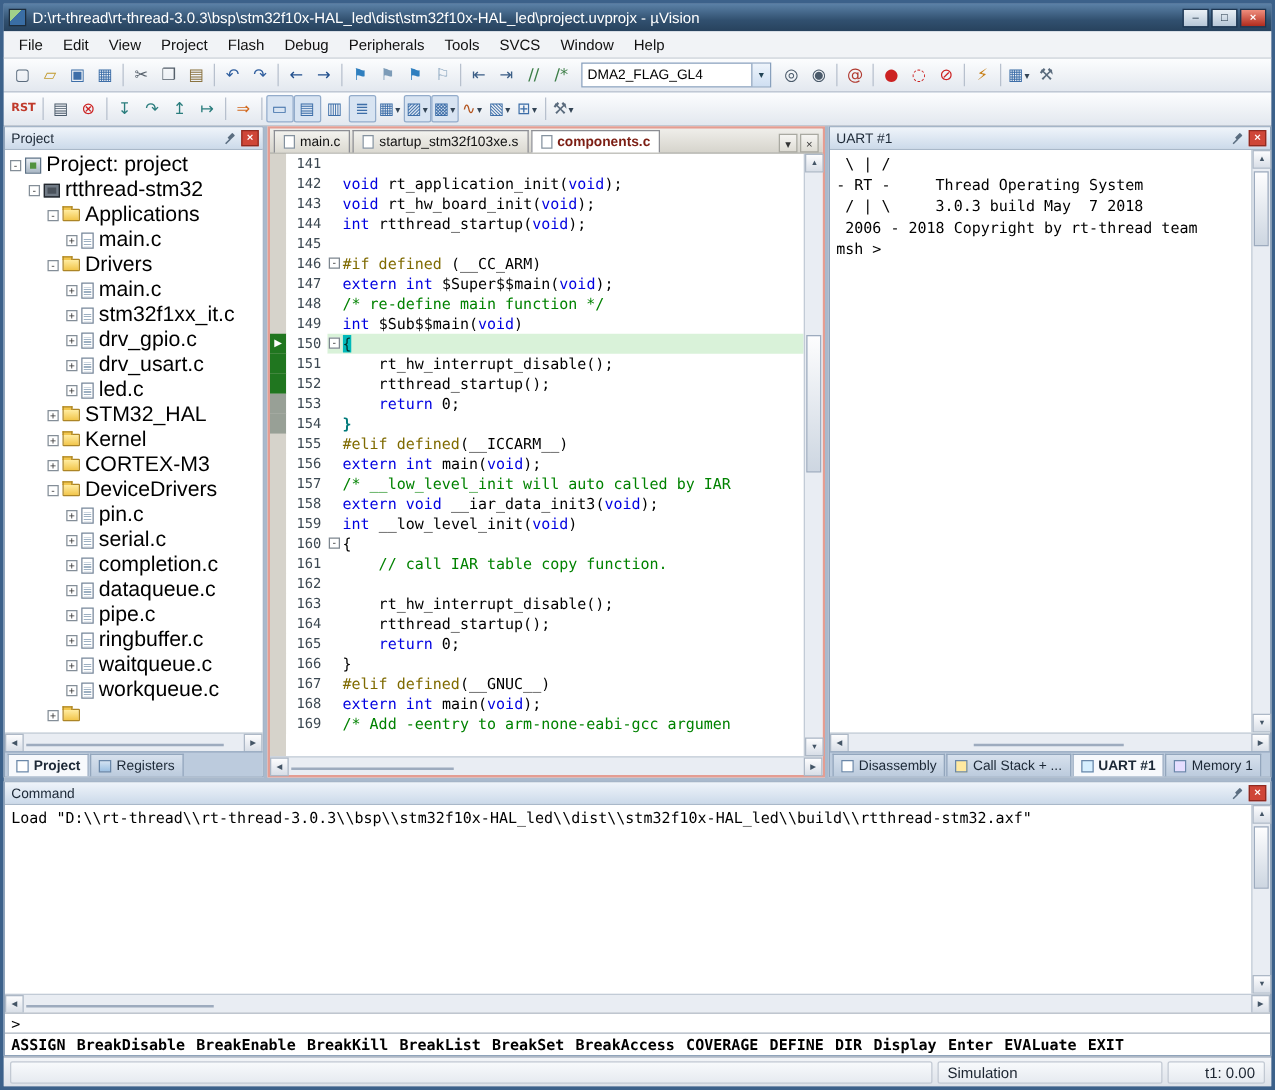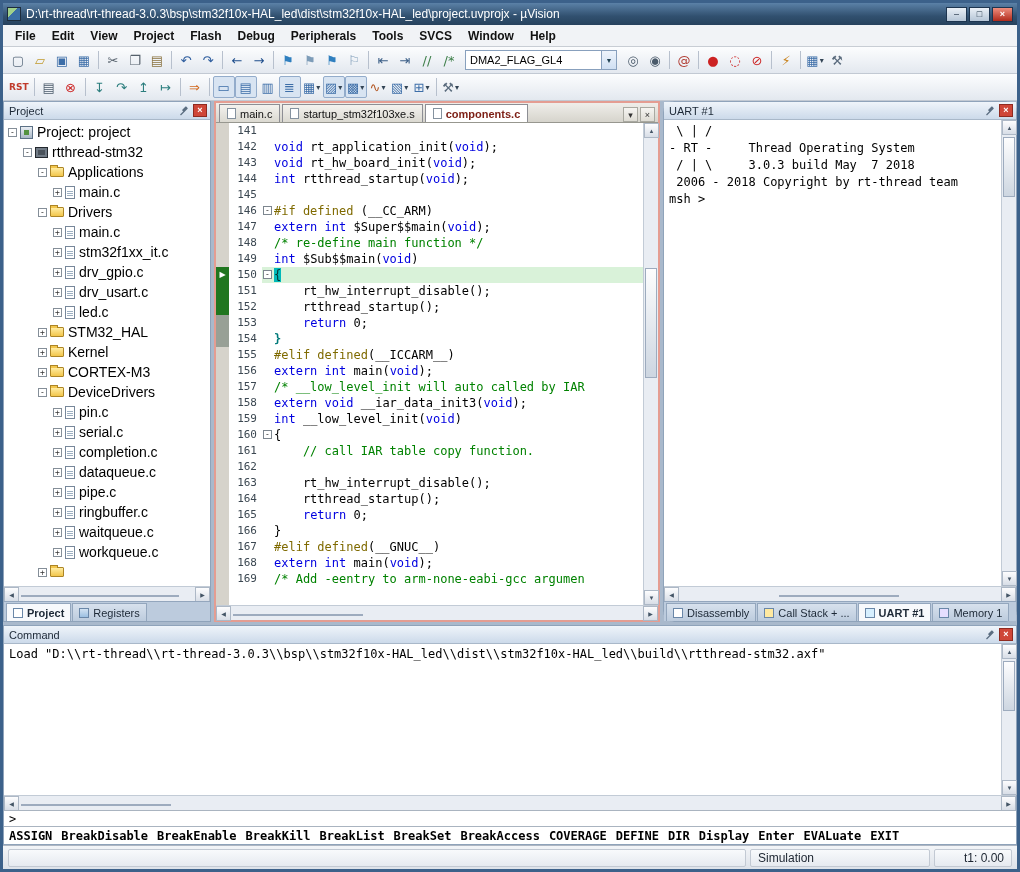--- a/index.html
+++ b/index.html
@@ -17,21 +17,21 @@
               background:linear-gradient(135deg,#9fd08a 0 40%,#3a6ea5 40%);}
   .title-text{flex:1;white-space:nowrap;overflow:hidden;font-size:12px;}
   .winbtn{width:21px;height:15px;margin-left:2px;display:flex;align-items:center;justify-content:center;
           font-size:9px;line-height:1;border:1px solid #1d3550;color:#16293c;
           background:linear-gradient(#eaf0f6,#b6c6d7);}
   .winbtn.wclose{background:linear-gradient(#ef8e7d,#b02a1c);color:#fff;font-weight:bold;}
 
   
   .menubar{height:22px;flex:0 0 auto;display:flex;align-items:center;padding-left:4px;
            background:#f1f3f6;border-bottom:1px solid #c8cdd4;color:#111;}
-  .menu-item{padding:2px 8px;font-weight:bold;}
+  .menu-item{padding:2px 8px;}
   .toolbar{height:27px;flex:0 0 auto;display:flex;align-items:center;padding:0 4px;
            background:linear-gradient(#fcfdfe,#e3e8ef);border-bottom:1px solid #c2c9d3;}
   .tbtn{min-width:22px;height:22px;display:flex;align-items:center;justify-content:center;
         border:1px solid transparent;border-radius:2px;padding:0 1px;}
   .tbtn.pressed{background:#d8e4f2;border-color:#93accb;}
   .tbtn .glyph{font-family:"DejaVu Sans",sans-serif;font-size:13px;line-height:1;}
   .tbtn.wide .glyph{font-size:9px;font-weight:bold;letter-spacing:0;}
   .tsep{width:1px;height:18px;background:#b7c0cd;margin:0 3px;flex:0 0 auto;}
   .dd{font-size:8px;margin-left:1px;color:#345;}
   .combo{width:152px;height:20px;margin:0 5px;background:#fff;border:1px solid #88a0bd;
@@ -74,21 +74,21 @@
   .ticon-folder::before{content:"";position:absolute;left:-1px;top:-3px;width:6px;height:2px;
                         background:#f2c64c;border:1px solid #ac8526;border-bottom:none;}
   .ticon-file{width:10px;height:13px;background:#fff;border:1px solid #77879a;position:relative;}
   .ticon-file::before{content:"";position:absolute;left:1px;right:1px;top:3px;height:7px;
         background:repeating-linear-gradient(#fff 0 1px,#9db0c2 1px 2px);}
   .ticon-chip{width:13px;height:11px;background:#4a525b;border:1px solid #23282e;
               box-shadow:inset 0 0 0 2px #717b86;}
   .ticon-target{width:13px;height:13px;background:linear-gradient(#e9eef4,#a9b7c5);
                 border:1px solid #5c7186;position:relative;}
   .ticon-target::after{content:"";position:absolute;inset:3px;background:#53923f;}
-  .tlabel{font-size:14px;color:#000;}
+  .tlabel{font-size:17px;color:#000;}
 
   
   .ptabs{height:20px;flex:0 0 auto;display:flex;align-items:flex-end;padding-left:2px;
          background:#bccbdd;border-top:1px solid #93a6bd;}
   .ptab{height:18px;display:flex;align-items:center;padding:0 6px;margin-right:1px;font-size:11px;
         color:#1c2836;background:linear-gradient(#d7e1ed,#bccbdd);border:1px solid #93a6bd;border-bottom:none;}
   .ptab.active{background:#f7f9fc;font-weight:bold;}
   .ti{width:10px;height:10px;margin-right:4px;border:1px solid #6a87a8;flex:0 0 auto;}
   .ti-page{background:#fff;}
   .ti-grid{background:linear-gradient(#d2e2f2,#9cc0e2);}
@@ -123,21 +123,21 @@
   .lc{flex:1;font:12px/16px "DejaVu Sans Mono",monospace;white-space:pre;overflow:hidden;color:#000;}
   .cline.cur .lc,.cline.cur .lf{background:#d9f2d9;}
   .tk-k{color:#0000e0;}
   .tk-p{color:#7f6a00;}
   .tk-c{color:#008200;}
   .tk-t{color:#000;}
   .tk-b{color:#007a7a;font-weight:bold;}
   .tk-x{background:#00b9b9;color:#00332f;}
 
   
-  #uart-panel{width:354px;flex:0 0 auto;border-radius:11px;}
+  #uart-panel{width:354px;flex:0 0 auto;}
   .ucontent{flex:1;overflow:hidden;background:#fff;padding:3px 5px;}
   .uline{font:12px/17px "DejaVu Sans Mono",monospace;white-space:pre;color:#000;}
   #command-panel{height:220px;flex:0 0 auto;}
   .cbody{flex:1;display:flex;min-height:0;}
   .cout{flex:1;padding:3px 5px;font:12px/15px "DejaVu Sans Mono",monospace;white-space:pre;overflow:hidden;color:#000;}
   .cprompt{height:16px;flex:0 0 auto;padding:0 5px;font:12px/16px "DejaVu Sans Mono",monospace;border-top:1px solid #aab4c0;background:#fff;}
   .ccmds{height:18px;flex:0 0 auto;display:flex;align-items:center;padding:0 5px;border-top:1px solid #aab4c0;
          background:#fff;font:bold 12px "DejaVu Sans Mono",monospace;white-space:nowrap;overflow:hidden;}
   .ccmd{margin-right:9px;}
 

